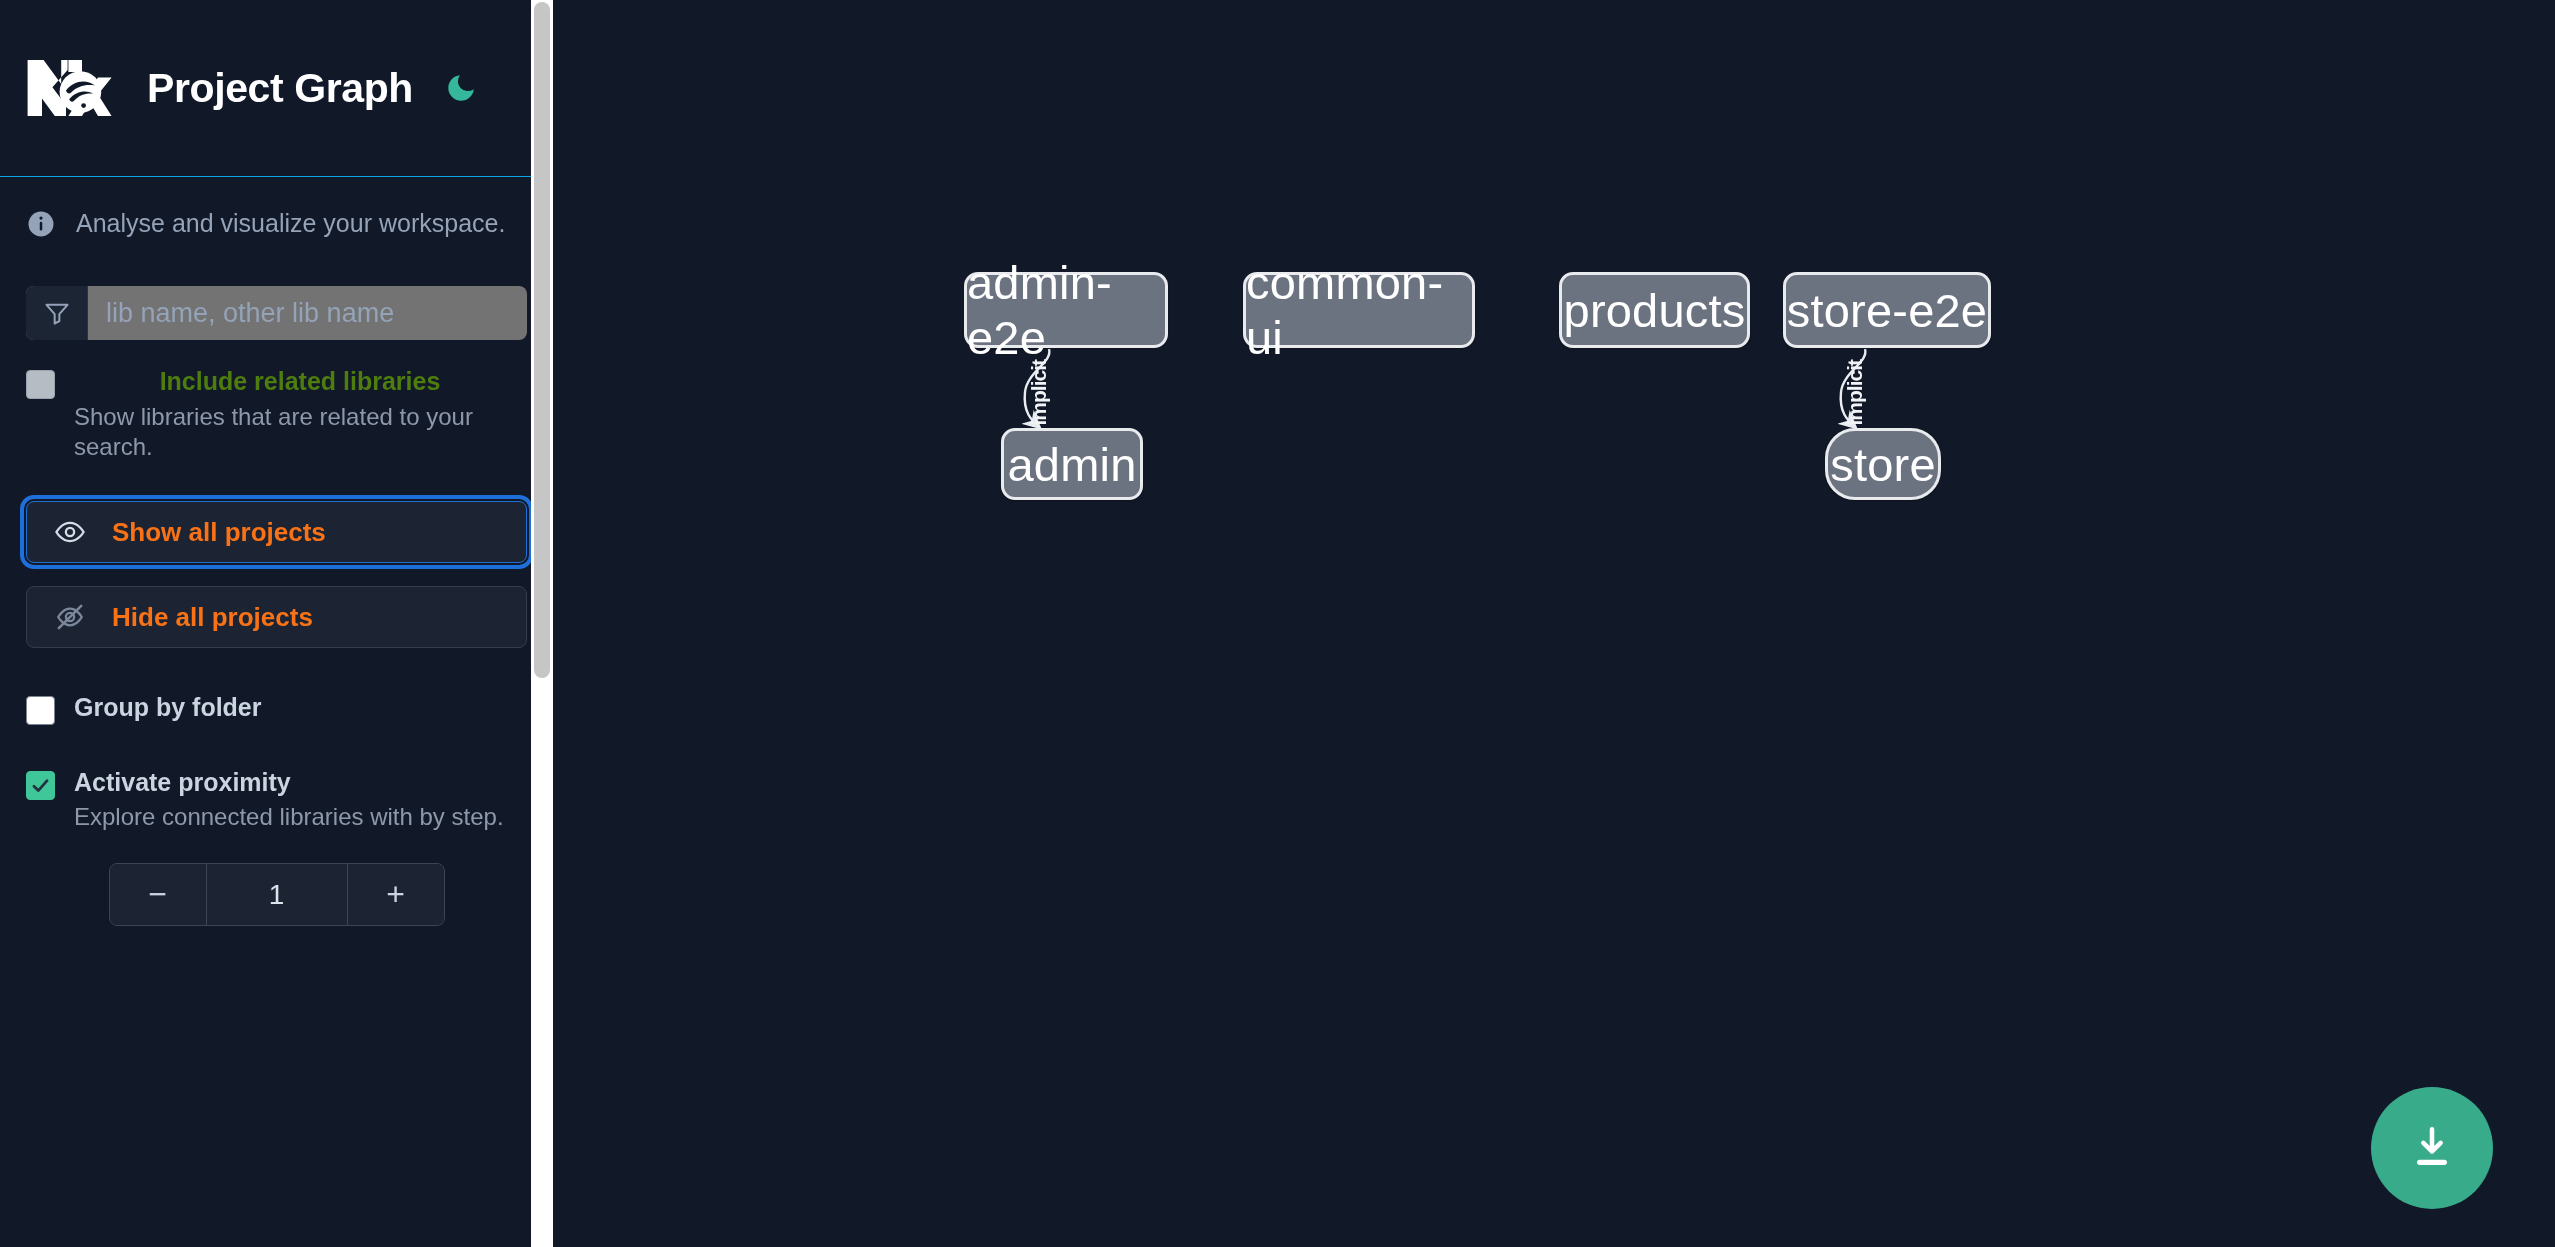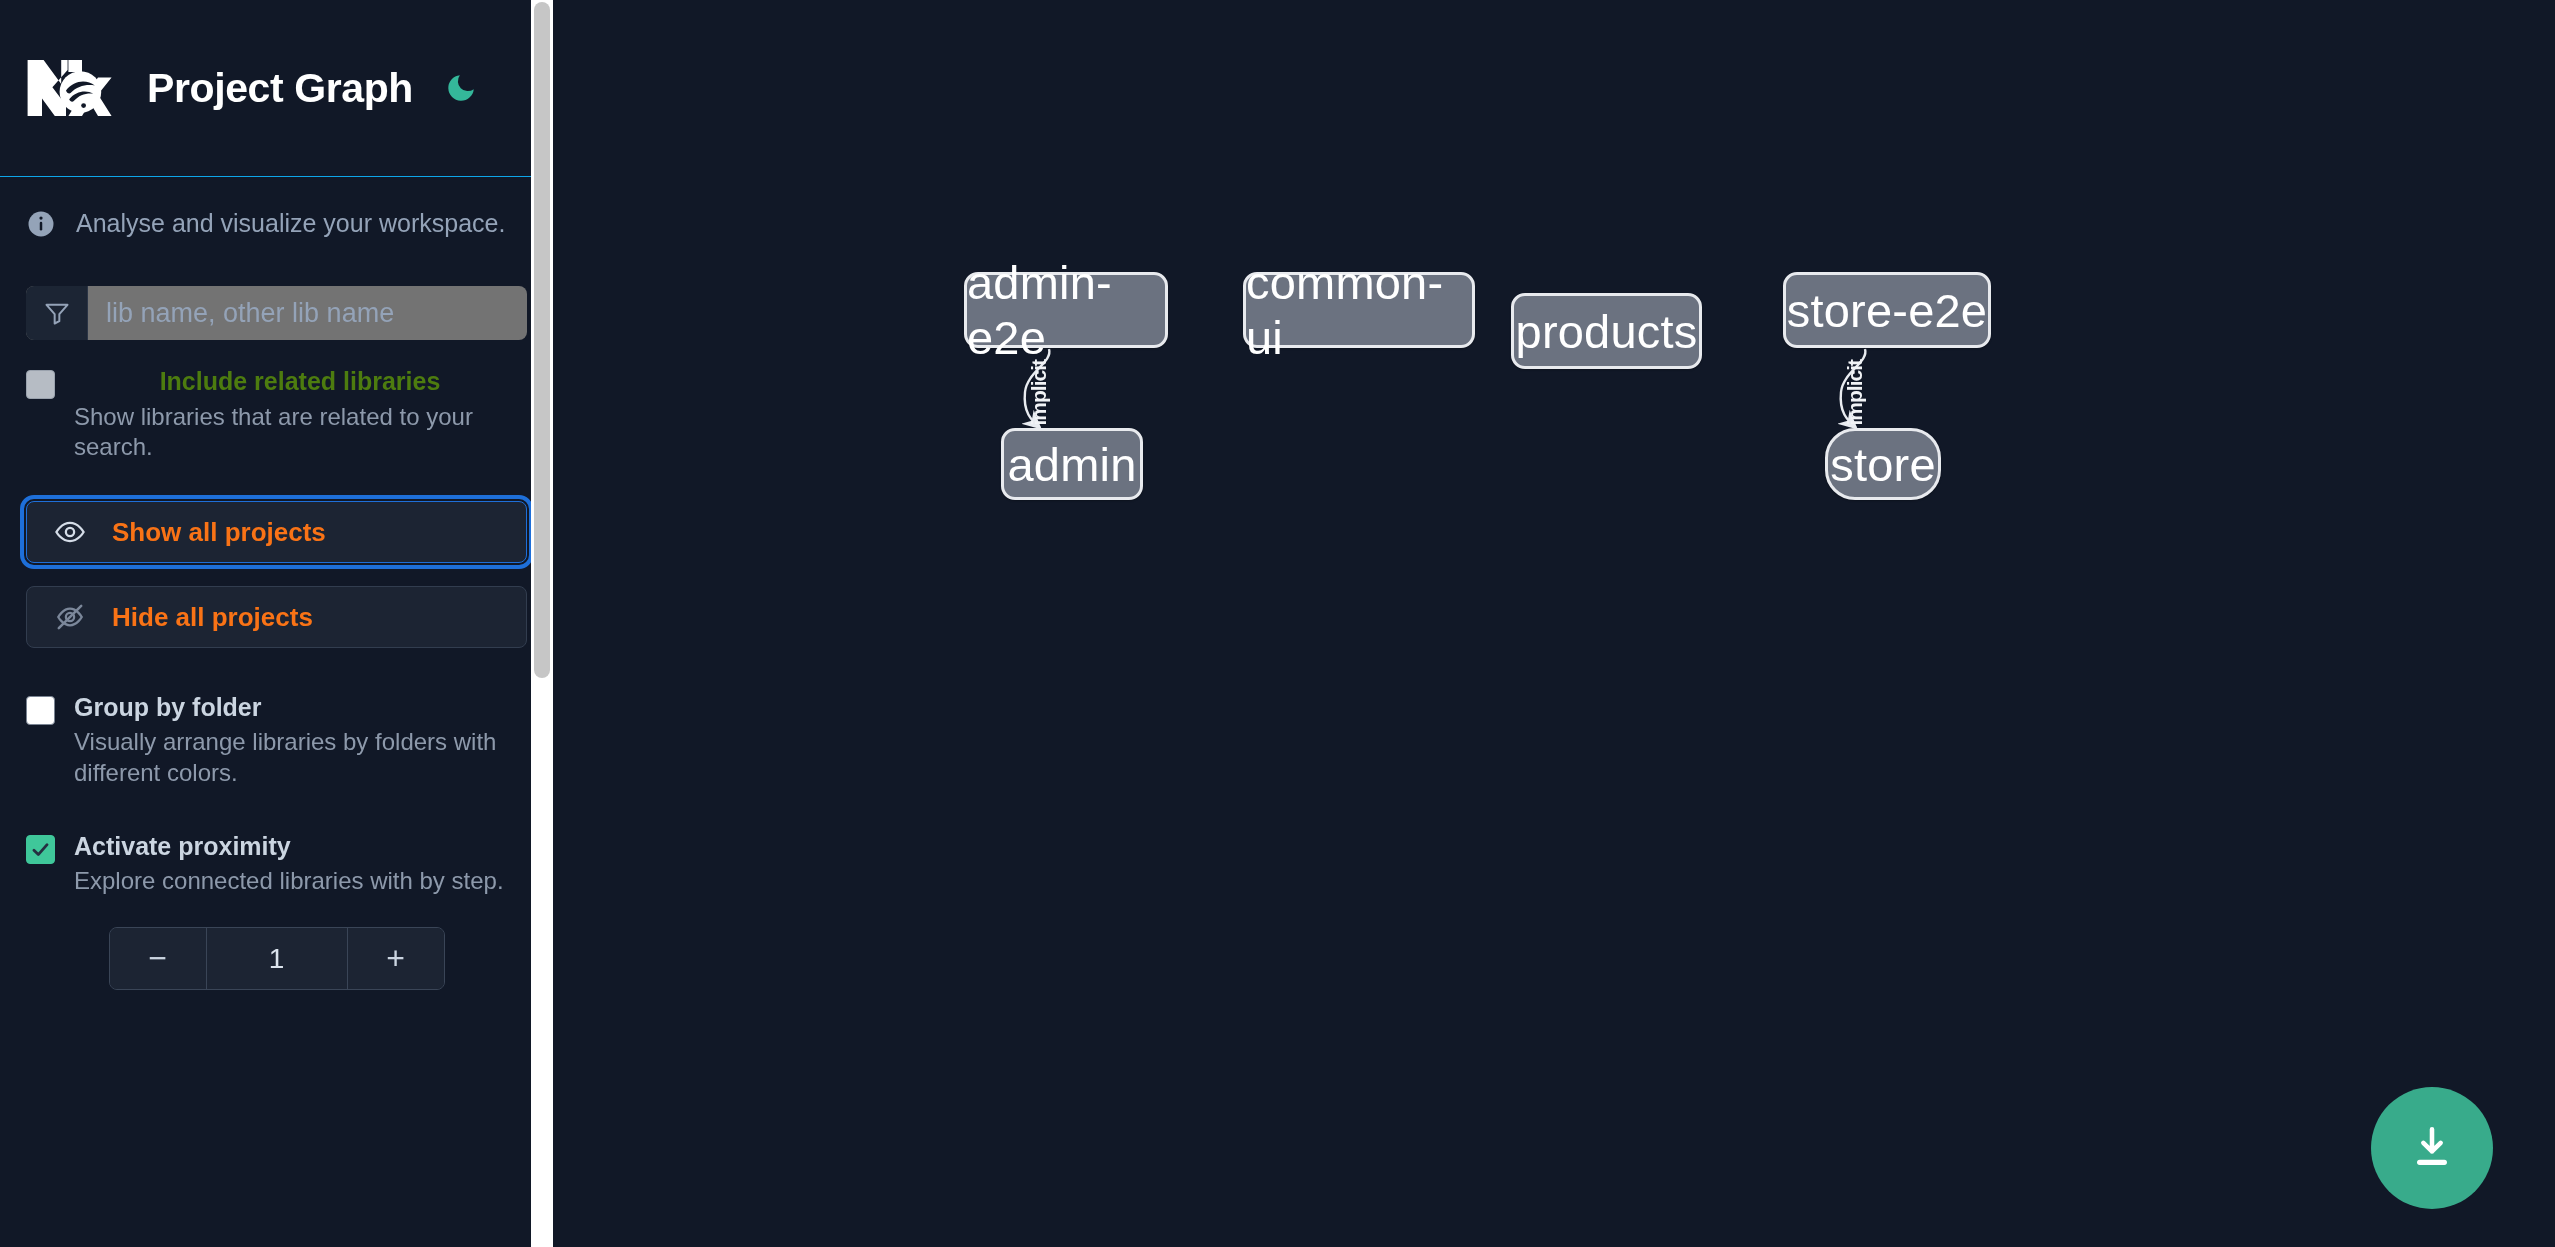--- a/index.html
+++ b/index.html
@@ -388,21 +388,20 @@
           <line x1="3.6" y1="20.4" x2="20.4" y2="3.6" stroke="#7b879a" stroke-width="1.9" stroke-linecap="round"></line>
         </svg>
         <span class="blabel">Hide all projects</span>
       </button>
     </div>
 
     <div class="opt-row" style="padding-top:44px;">
       <span class="cb unchecked"></span>
       <div class="opt-body">
         <div class="opt-label">Group by folder</div>
-        <div class="opt-desc">Visually arrange libraries by folders with different colors.</div>
       </div>
     </div>
 
     <div class="opt-row" style="padding-top:42px;">
       <span class="cb checked">
         <svg class="tick" viewBox="0 0 24 24">
           <path d="M4.5 12.8l5 5L19.5 6.5" fill="none" stroke="#253041" stroke-width="3.2" stroke-linecap="round" stroke-linejoin="round"></path>
         </svg>
       </span>
       <div class="opt-body">
@@ -438,21 +437,21 @@
 
     <div class="edge-label" style="left:474px; top:360px;">implicit</div>
     <div class="edge-label" style="left:1290px; top:360px;">implicit</div>
 
     <div class="node" id="n0" style="left: 411px; top: 272px; width: 204px; height: 76px;">
       <span>admin-e2e</span>
     </div>
     <div class="node" id="n1" style="left: 690px; top: 272px; width: 232px; height: 76px;">
       <span>common-ui</span>
     </div>
-    <div class="node" id="n2" style="left: 958px; top: 272px; width: 191px; height: 76px; margin-top: 21px;">
+    <div class="node" id="n2" style="left: 1006px; top: 272px; width: 191px; height: 76px;">
       <span>products</span>
     </div>
     <div class="node" id="n3" style="left: 1230px; top: 272px; width: 208px; height: 76px;">
       <span>store-e2e</span>
     </div>
     <div class="node" id="n4" style="left: 448px; top: 428px; width: 142px; height: 72px;">
       <span>admin</span>
     </div>
     <div class="node" id="n5" style="left: 1272px; top: 428px; width: 116px; height: 72px; border-radius: 30px;">
       <span>store</span>

